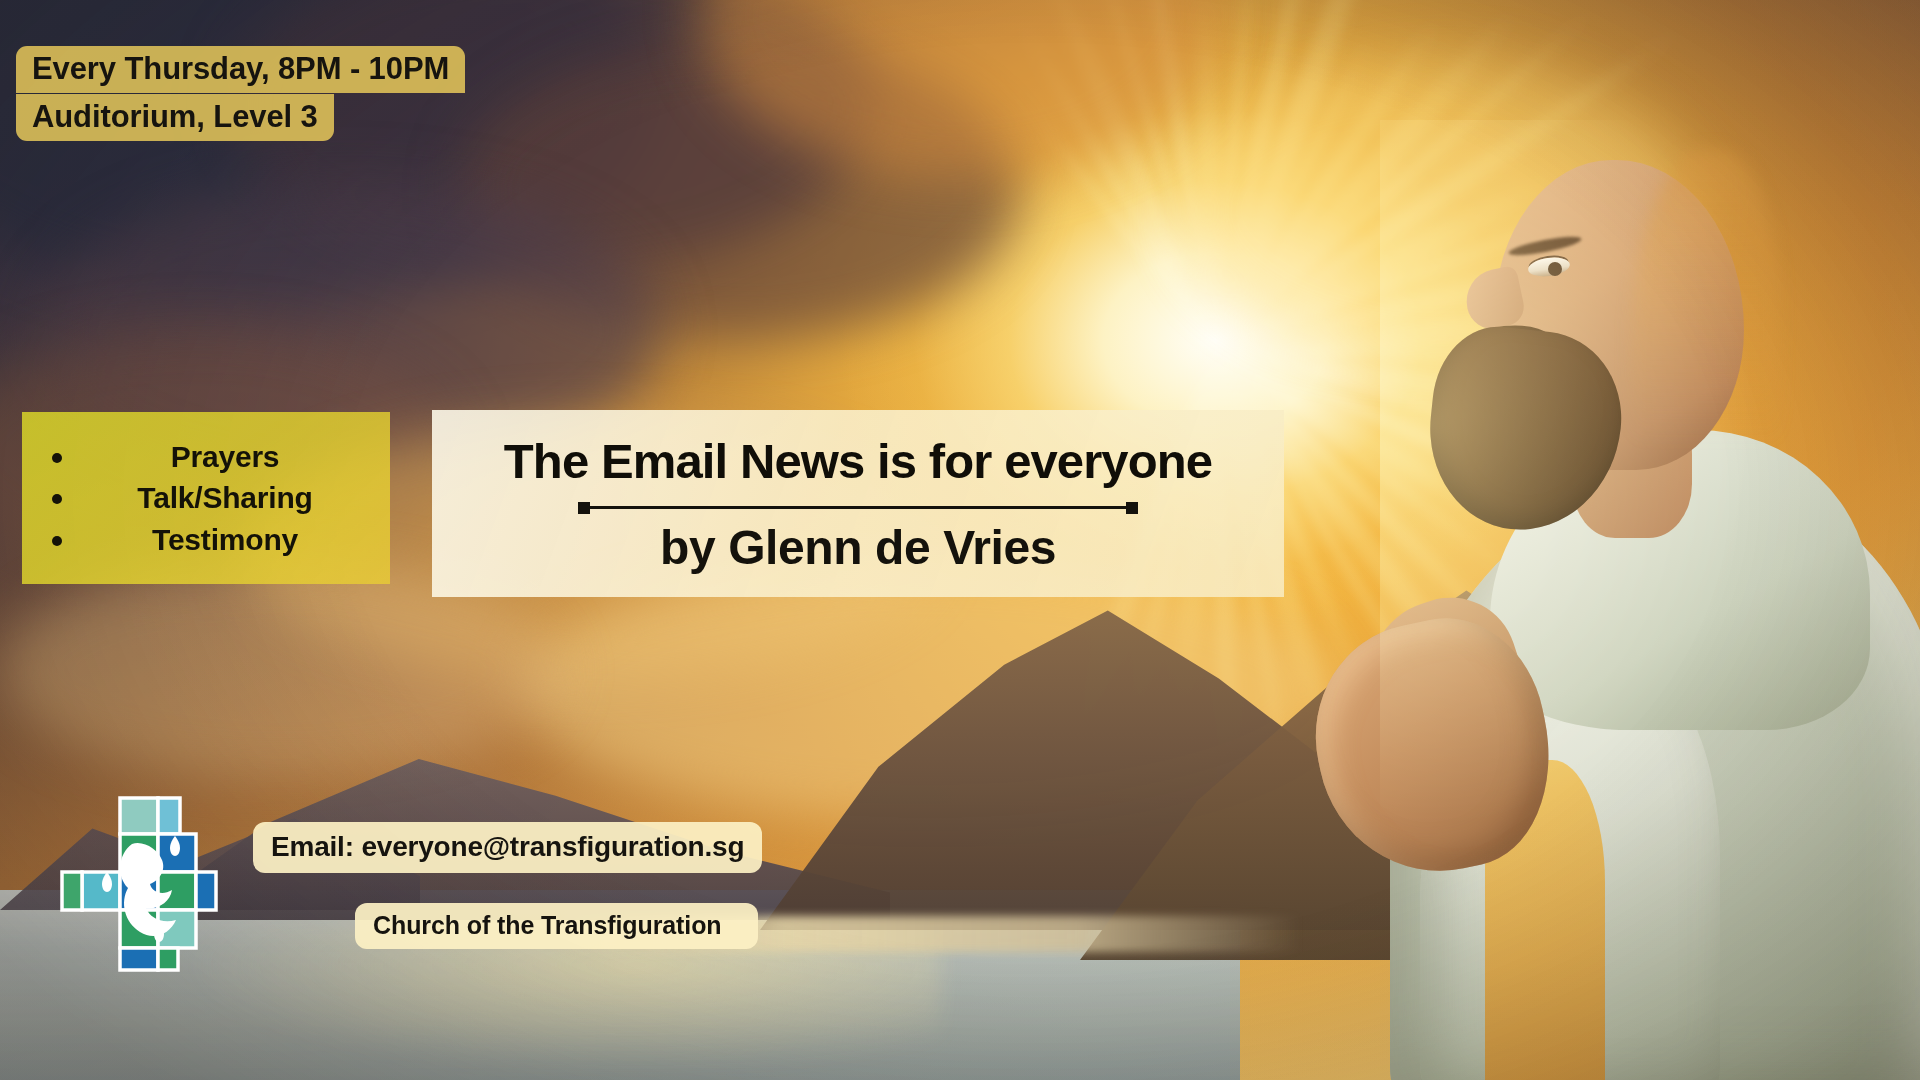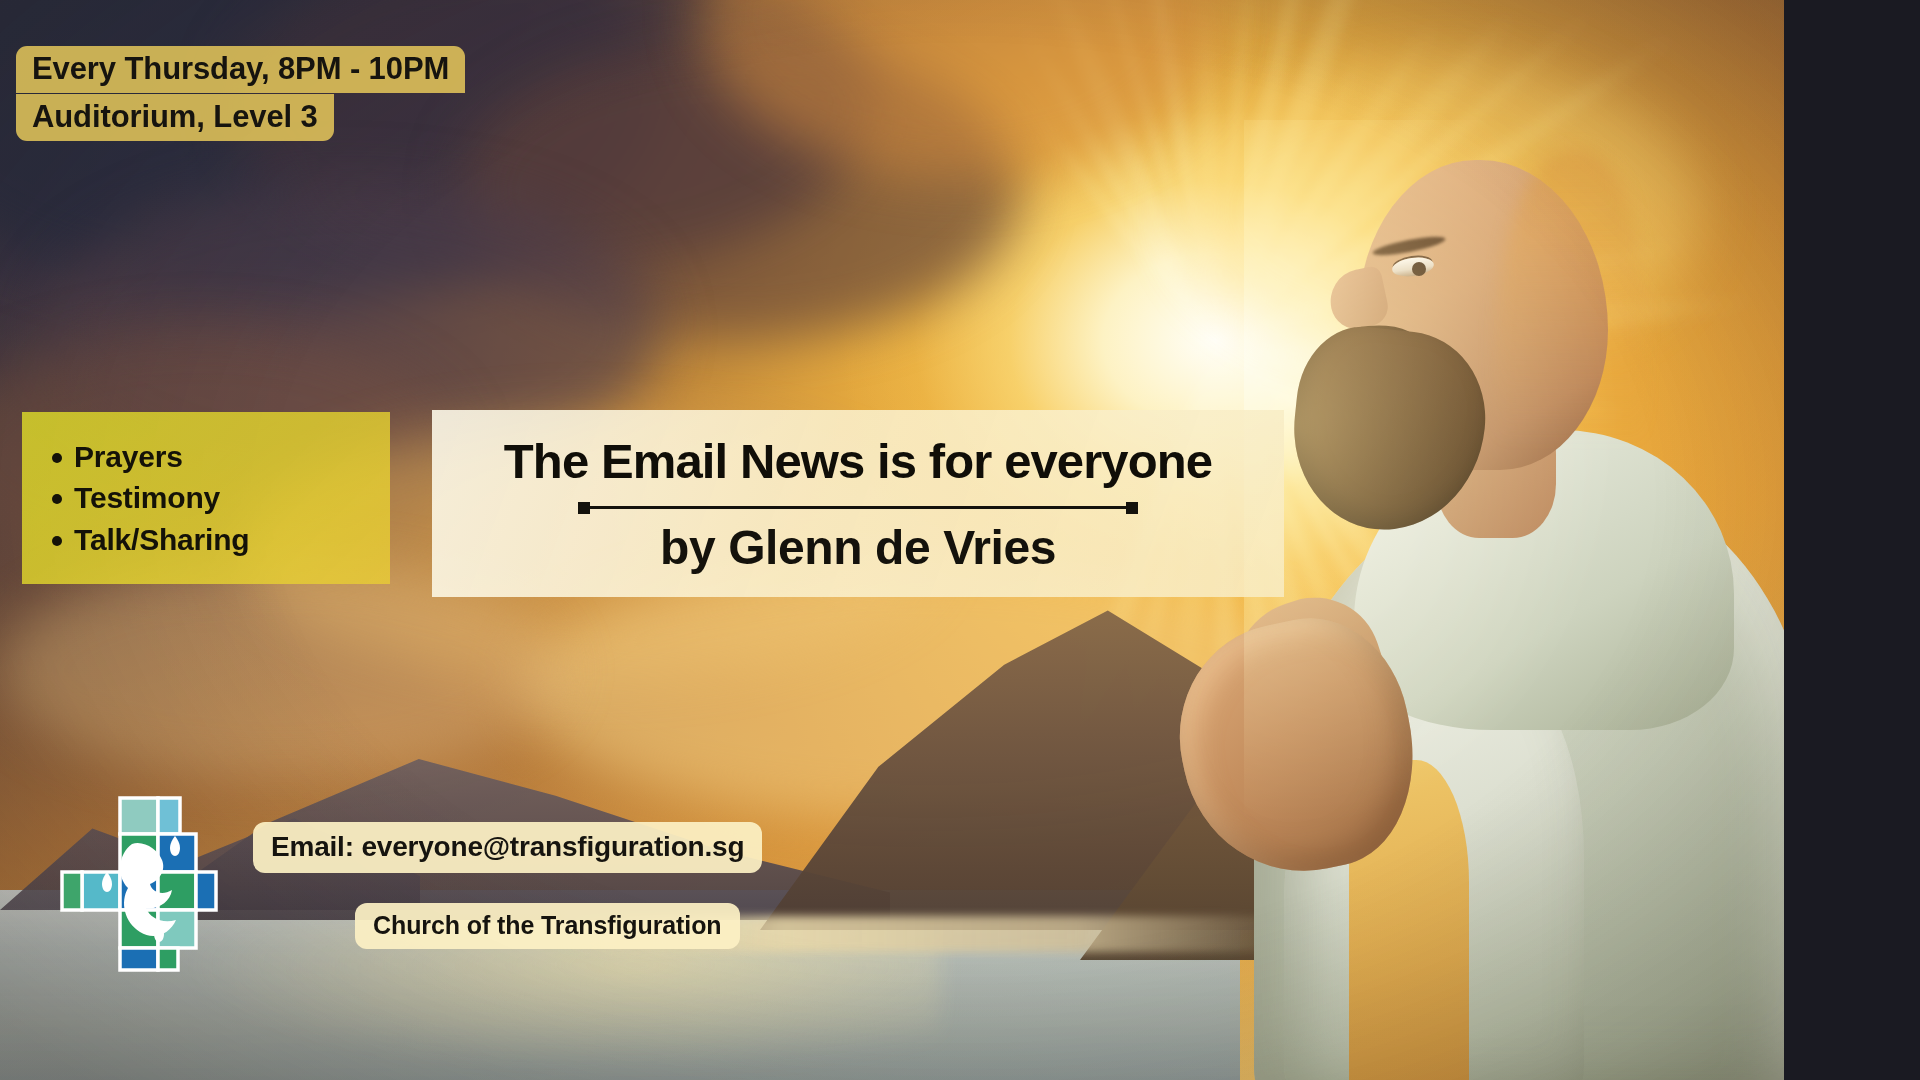--- a/index.html
+++ b/index.html
@@ -2,21 +2,21 @@
 <html><head>
 <meta charset="utf-8">
 <title>Event Poster</title>
 <style>
   html,body{margin:0;padding:0;}
   body{
     width:1920px;height:1080px;overflow:hidden;
     font-family:"Liberation Sans","DejaVu Sans",sans-serif;
     background:#1a1a22;
   }
-  #poster{position:relative;width:1784px;height:1080px;overflow:hidden;}
+  #poster{position:relative;width:1920px;height:1080px;overflow:hidden;}
 
   
   .bg{position:absolute;inset:0;}
   .bg-sky{
     position:absolute;inset:0;
     background:
       radial-gradient(ellipse 430px 330px at 1215px 340px, rgba(255,255,250,0.98) 0%, rgba(255,250,215,0.85) 26%, rgba(255,226,130,0.55) 48%, rgba(255,196,70,0.18) 70%, rgba(255,180,60,0) 88%),
       radial-gradient(ellipse 1150px 900px at 1215px 330px, rgba(255,214,96,0.96) 0%, rgba(250,186,62,0.80) 32%, rgba(228,150,48,0.46) 58%, rgba(170,108,55,0.15) 80%, rgba(120,80,60,0) 100%),
       linear-gradient(160deg,#2c3042 0%, #3c3546 16%, #6b4d40 33%, #a9713c 50%, #d89a42 66%, #e8b857 80%, #f0cf7c 100%);
   }
@@ -127,41 +127,41 @@
     letter-spacing:-0.1px;line-height:1.04;white-space:nowrap;
   }
   .schedule .ln.l1{border-radius:11px 11px 0 0;}
   .schedule .ln.l4{border-radius:0 0 11px 11px;}
 
   .bullets{position:absolute;left:22px;top:412px;width:328px;
     background:linear-gradient(135deg,rgba(224,222,40,0.80) 0%,rgba(230,214,46,0.80) 55%,rgba(234,206,52,0.78) 100%);
     padding:24px 14px 24px 26px;}
   .bullets ul{margin:0;padding:0 0 0 26px;list-style:none;}
   .bullets li{position:relative;font-size:30px;font-weight:700;color:#141208;
-    line-height:1.38;letter-spacing:-0.2px;white-space:nowrap;}
+    line-height:1.38;letter-spacing:-0.2px;white-space:nowrap;text-align:center;}
   .bullets li:before{content:"";position:absolute;left:-22px;top:17px;
     width:10px;height:10px;background:#141208;border-radius:50%;}
 
   .banner{position:absolute;left:432px;top:410px;width:800px;
     background:linear-gradient(110deg,rgba(252,248,232,0.90) 0%,rgba(250,240,205,0.88) 45%,rgba(248,236,196,0.86) 100%);
     padding:16px 26px 20px 26px;text-align:center;}
   .b-date{font-size:41px;font-weight:700;color:#14120c;letter-spacing:-0.4px;line-height:1.22;}
   .b-title{font-size:49px;font-weight:700;color:#100e08;letter-spacing:-0.9px;line-height:1.2;margin-top:6px;}
   .b-rule{position:relative;height:10px;margin:11px auto 6px auto;width:560px;}
   .b-rule .bar{position:absolute;left:12px;right:12px;top:4px;height:3px;background:#14120c;}
   .b-rule .cap{position:absolute;top:0;width:12px;height:12px;background:#14120c;}
   .b-rule .cap.l{left:0;}
   .b-rule .cap.r{right:0;}
   .b-by{font-size:48px;font-weight:700;color:#14120c;letter-spacing:-0.4px;line-height:1.24;}
 
   .email-pill{position:absolute;left:253px;top:822px;
     background:rgba(252,240,196,0.93);border-radius:12px;padding:9px 18px 10px 18px;
     font-size:28px;font-weight:700;color:#16140f;letter-spacing:-0.2px;white-space:nowrap;}
   .church-pill{position:absolute;left:355px;top:903px;
-    background:rgba(252,240,196,0.93);border-radius:12px;padding:8px 18px 9px 18px;
+    background:rgba(252,240,196,0.93);border-radius:12px;padding:8px 36px 9px 18px;
     font-size:25px;font-weight:700;color:#16140f;letter-spacing:-0.1px;white-space:nowrap;}
 
   .logo{position:absolute;left:58px;top:792px;width:160px;height:180px;}
 </style>
 </head>
 <body>
 
 <div id="poster">
 
   <div class="bg">
@@ -247,22 +247,22 @@
   </div>
 
   <div class="schedule">
     <div class="ln l1">Every Thursday, 8PM - 10PM</div>
     <div class="ln l4">Auditorium, Level 3</div>
   </div>
 
   <div class="bullets">
     <ul>
       <li>Prayers</li>
+      <li>Talk/Sharing</li>
       <li>Testimony</li>
-      <li>Talk/Sharing</li>
     </ul>
   </div>
 
   <div class="banner">
     <div class="b-title">The Email News is for everyone</div>
     <div class="b-rule">
       <div class="cap l"></div>
       <div class="bar"></div>
       <div class="cap r"></div>
     </div>

